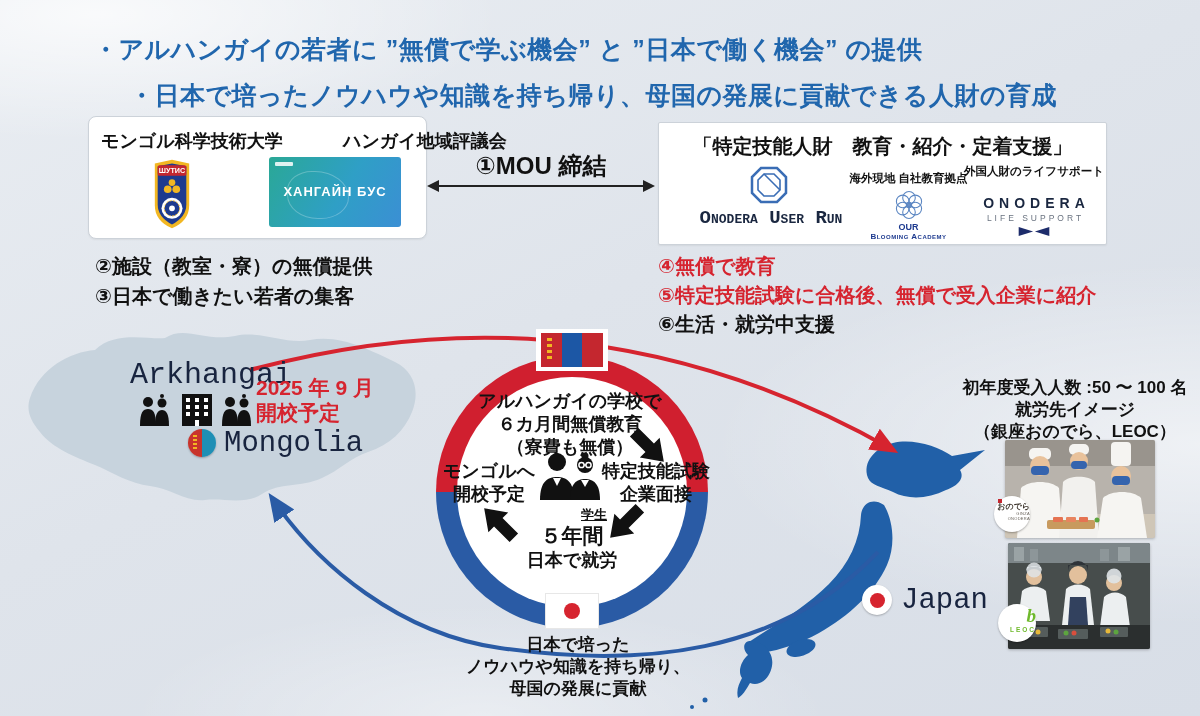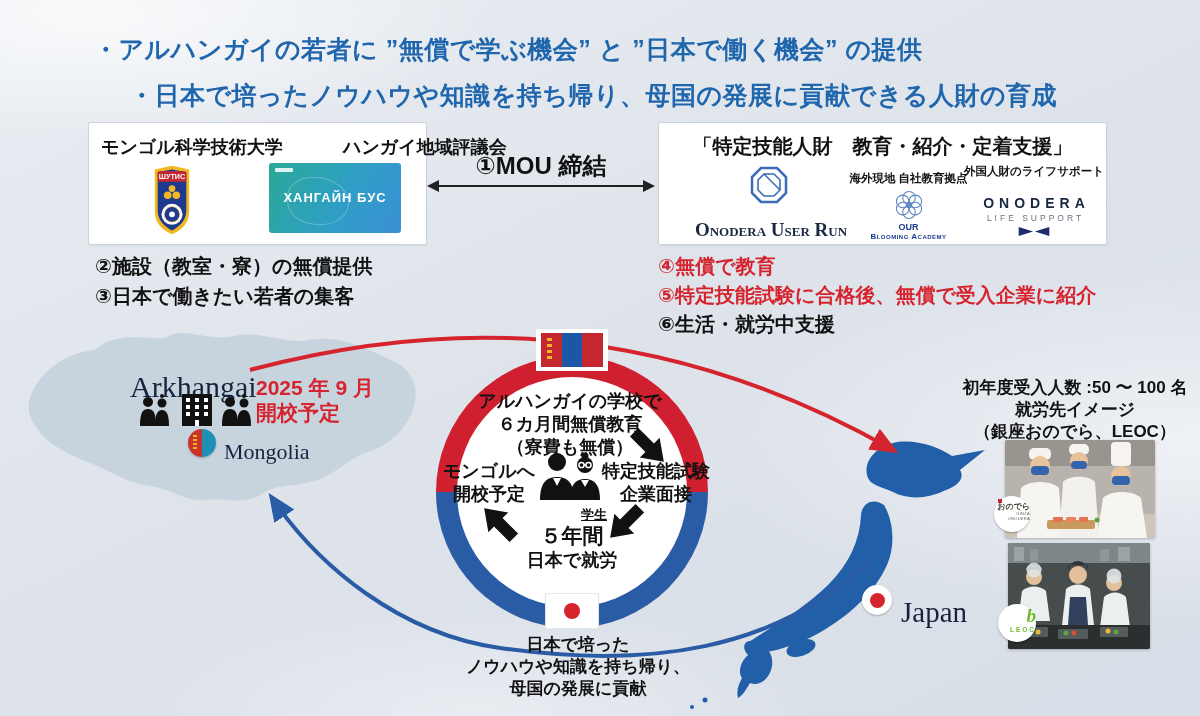--- a/index.html
+++ b/index.html
@@ -10,21 +10,21 @@
      background:radial-gradient(580px 180px at 8% 2%,rgba(255,255,255,.75),rgba(255,255,255,0) 70%),
                 radial-gradient(700px 260px at 100% 62%,rgba(255,255,255,.55),rgba(255,255,255,0) 70%),
                 radial-gradient(500px 160px at 40% 100%,rgba(255,255,255,.4),rgba(255,255,255,0) 70%);
      pointer-events:none;}
   .abs{position:absolute;}
   .hdr{font-size:25px;font-weight:700;color:#2066ad;letter-spacing:.5px;white-space:nowrap;}
   .whitebox{background:#fff;border:1px solid #ccd2d9;border-radius:2px;box-shadow:0 1px 2px rgba(0,0,0,.06);}
   .boxhead{font-size:18px;font-weight:700;color:#111;white-space:nowrap;}
   .pts{font-size:20px;font-weight:700;color:#111;line-height:30px;white-space:nowrap;}
   .red{color:#d6242f;}
-  .serifname{font-family:Liberation Serif, serif;color:#18243f;margin-top:12px;}
+  .serifname{font-family:Liberation Mono, monospace;color:#18243f;}
   .cycletxt{font-size:18px;font-weight:700;color:#111;text-align:center;line-height:23px;white-space:nowrap;}
   .ring{border-radius:50%;background:conic-gradient(from 270deg,#d01f2f 0deg 180deg,#2a5ba5 180deg 360deg);}
   .ring-inner{position:absolute;inset:21px;background:#fff;border-radius:50%;}
   .smalllabel{font-size:11.5px;font-weight:700;color:#111;text-align:center;white-space:nowrap;}
   .photo{border-radius:2px;overflow:hidden;box-shadow:0 1px 3px rgba(0,0,0,.25);}
   .badge{border-radius:50%;background:#fff;box-shadow:0 1px 2px rgba(0,0,0,.3);text-align:right;}
 </style>
 </head>
 <body>
 
@@ -60,21 +60,21 @@
     </g>
 
     <path d="M250,370 C430,322 650,312 893,450" fill="none" stroke="#d6242f" stroke-width="4" marker-end="url(#redhead)"></path>
 
     <path d="M878,552 C780,655 640,668 500,648 C400,634 318,566 272,498" fill="none" stroke="#2a5ba5" stroke-width="4" marker-end="url(#bluehead)"></path>
   </svg>
 
   <div class="abs hdr" style="left:93px;top:33px;">・アルハンガイの若者に ”無償で学ぶ機会” と ”日本で働く機会” の提供</div>
   <div class="abs hdr" style="left:93px;top:79px;margin-left:36px;">・日本で培ったノウハウや知識を持ち帰り、母国の発展に貢献できる人財の育成</div>
 
-  <div class="abs whitebox" style="left:88px;top:122px;width:337px;height:121px;">
+  <div class="abs whitebox" style="left:88px;top:116px;width:337px;height:121px;border-radius:8px;">
     <div class="abs boxhead" style="left:12px;top:12px;">モンゴル科学技術大学</div>
     <div class="abs boxhead" style="left:255px;top:12px;left:254px;">ハンガイ地域評議会</div>
 
     <svg class="abs" style="left:62px;top:40px;" width="42" height="74" viewBox="0 0 44 76">
       <path d="M22,2 L40,6 L40,50 Q40,66 22,74 Q4,66 4,50 L4,6 Z" fill="#f2b722"></path>
       <path d="M22,6 L37,9 L37,49 Q37,62 22,70 Q7,62 7,49 L7,9 Z" fill="#1d3a8f"></path>
       <rect x="7" y="8" width="30" height="11" rx="2" fill="#c4272f"></rect>
       <text x="22" y="16.5" font-size="7.5" font-weight="bold" fill="#fff" text-anchor="middle">ШУТИС</text>
       <circle cx="22" cy="26" r="3.5" fill="#f2b722"></circle>
       <circle cx="17.5" cy="33" r="4" fill="#f2b722"></circle>
@@ -167,21 +167,21 @@
   </svg>
 
   <div class="abs red" style="left:256px;top:374px;font-size:21px;font-weight:700;">2025 年 9 月</div>
   <div class="abs red" style="left:256px;top:399px;font-size:21px;font-weight:700;">開校予定</div>
 
   <div class="abs" style="left:188px;top:429px;width:28px;height:28px;border-radius:50%;
        background:linear-gradient(90deg,#c8342c 0 50%,#1f8fb5 50% 100%);box-shadow:0 1px 2px rgba(0,0,0,.25);">
     <div class="abs" style="left:5px;top:6px;width:4px;height:16px;
          background:repeating-linear-gradient(#f2b722 0 2px,#c8342c 2px 4px);"></div>
   </div>
-  <div class="abs serifname" style="left:224px;top:427px;font-size:22px;">Mongolia</div>
+  <div class="abs serifname" style="left:224px;top:427px;font-size:29px;">Mongolia</div>
 
   <div class="abs ring" style="left:436px;top:356px;width:272px;height:272px;">
     <div class="ring-inner"></div>
   </div>
 
   <div class="abs" style="left:536px;top:329px;width:72px;height:42px;background:#fff;">
     <div class="abs" style="left:5px;top:4px;width:62px;height:34px;display:flex;">
       <div style="flex:1;background:#c4272f;position:relative;">
         <div class="abs" style="left:6px;top:5px;width:5px;height:24px;
              background:repeating-linear-gradient(#f2b722 0 3px,#c4272f 3px 6px);"></div>

